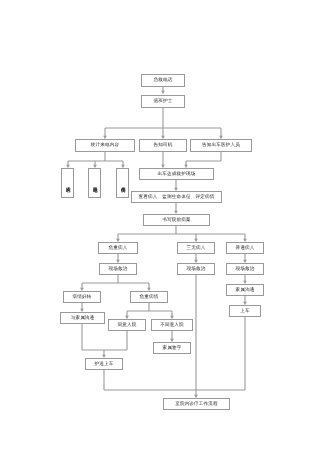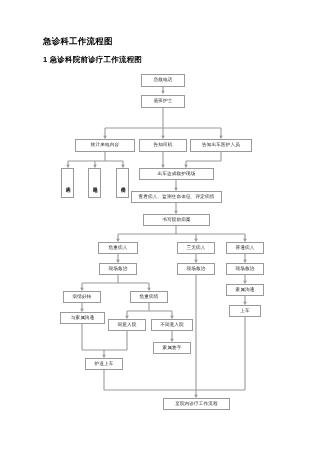--- a/index.html
+++ b/index.html
@@ -78,22 +78,20 @@
     white-space: nowrap;
     letter-spacing: 0.4px;
     padding-top: 2px;
   }
 </style>
 </head>
 <body>
 
 <div id="doc">
 
-  <div class="title-main">急诊科工作流程图</div>
-  <div class="title-sub">1 急诊科院前诊疗工作流程图</div>
 
   <div id="flow">
 
     <svg viewBox="0 0 320 453">
       <defs>
         <marker id="ah" markerWidth="6" markerHeight="6" refX="3.2" refY="2.2" orient="auto" markerUnits="userSpaceOnUse">
           <path d="M0.4,0.3 L3.2,2.2 L0.4,4.1 Z" fill="#9a9a9a"></path>
         </marker>
       </defs>
       <g stroke="#9a9a9a" stroke-width="1.1" fill="none">

